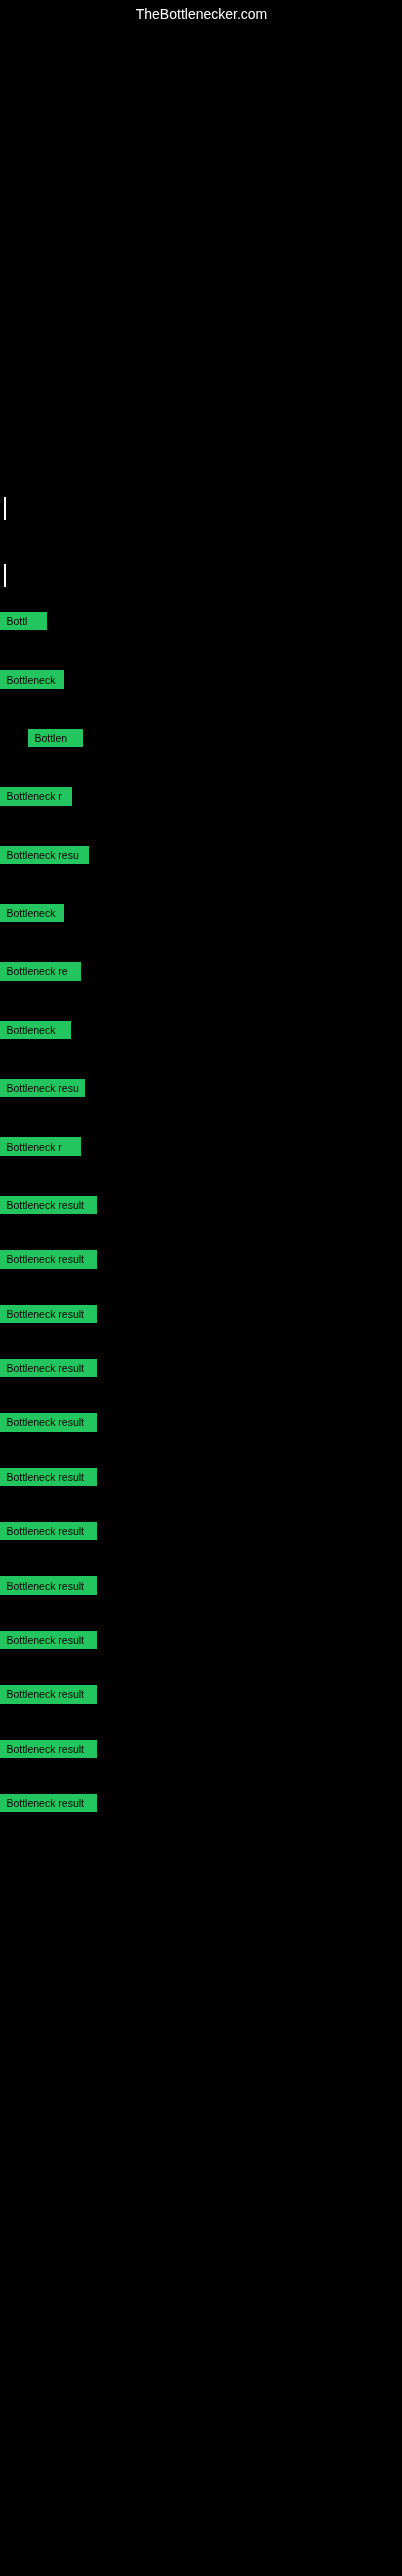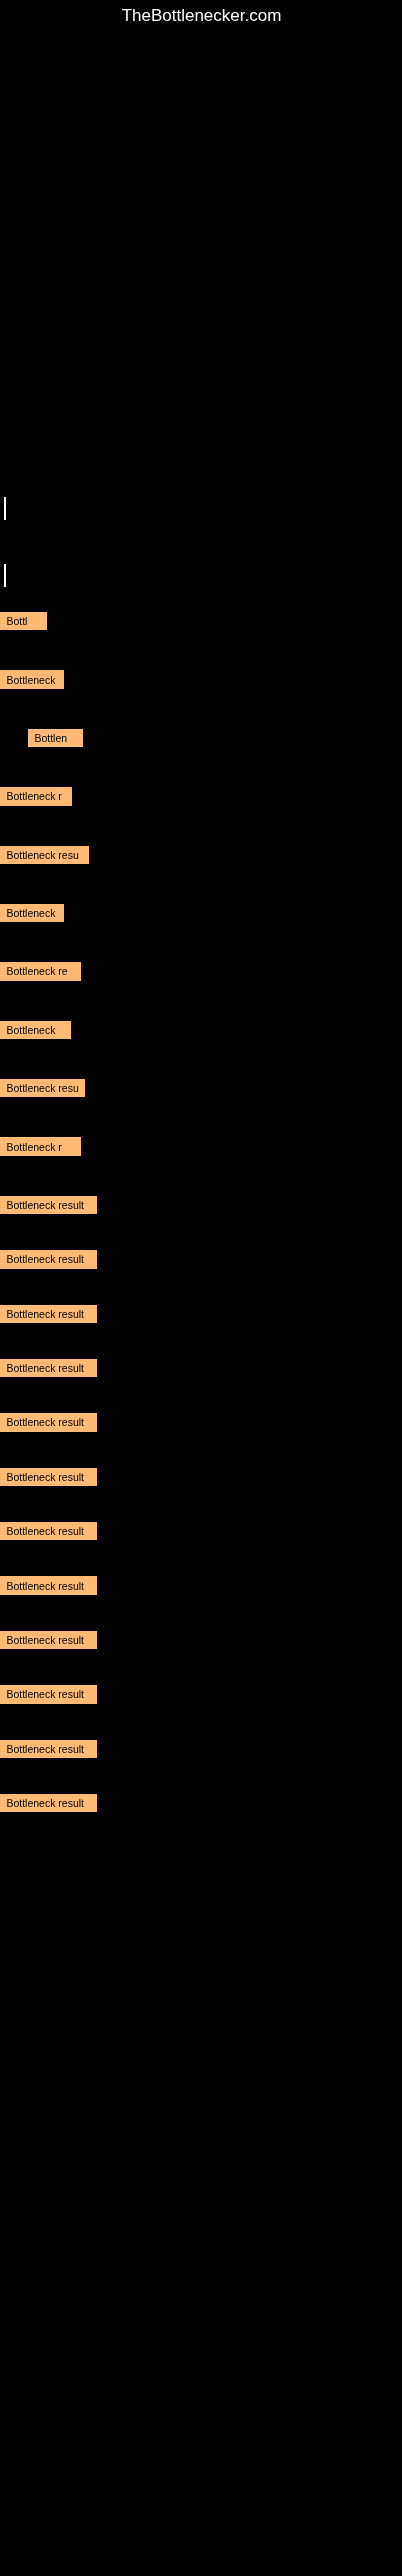--- a/index.html
+++ b/index.html
@@ -15,21 +15,21 @@
       font-family: Arial, sans-serif;
       position: relative;
     }
 
     .site-title {
       position: absolute;
       top: 6.4px;
       left: 50%;
       transform: translateX(-50%);
       color: #ffffff;
-      font-size: 17px;
+      font-size: 14px;
       white-space: nowrap;
     }
 
     .cursor-line-1 {
       position: absolute;
       top: 497px;
       left: 4px;
       width: 2.4px;
       height: 22.5px;
       background-color: #ffffff;
@@ -46,21 +46,21 @@
 
     .bottleneck-items-container {
       position: absolute;
       top: 612px;
       left: 0;
       width: 403px;
     }
 
     .bottleneck-item {
       display: block;
-      background-color: #fdba74;
+      background-color: #22c55e;
       color: #000000;
       font-size: 10.5px;
       font-weight: 500;
       padding: 3.2px 6.4px;
       margin-bottom: 40px;
       white-space: nowrap;
       overflow: hidden;
     }
 
     .bottleneck-item:nth-child(1) {

